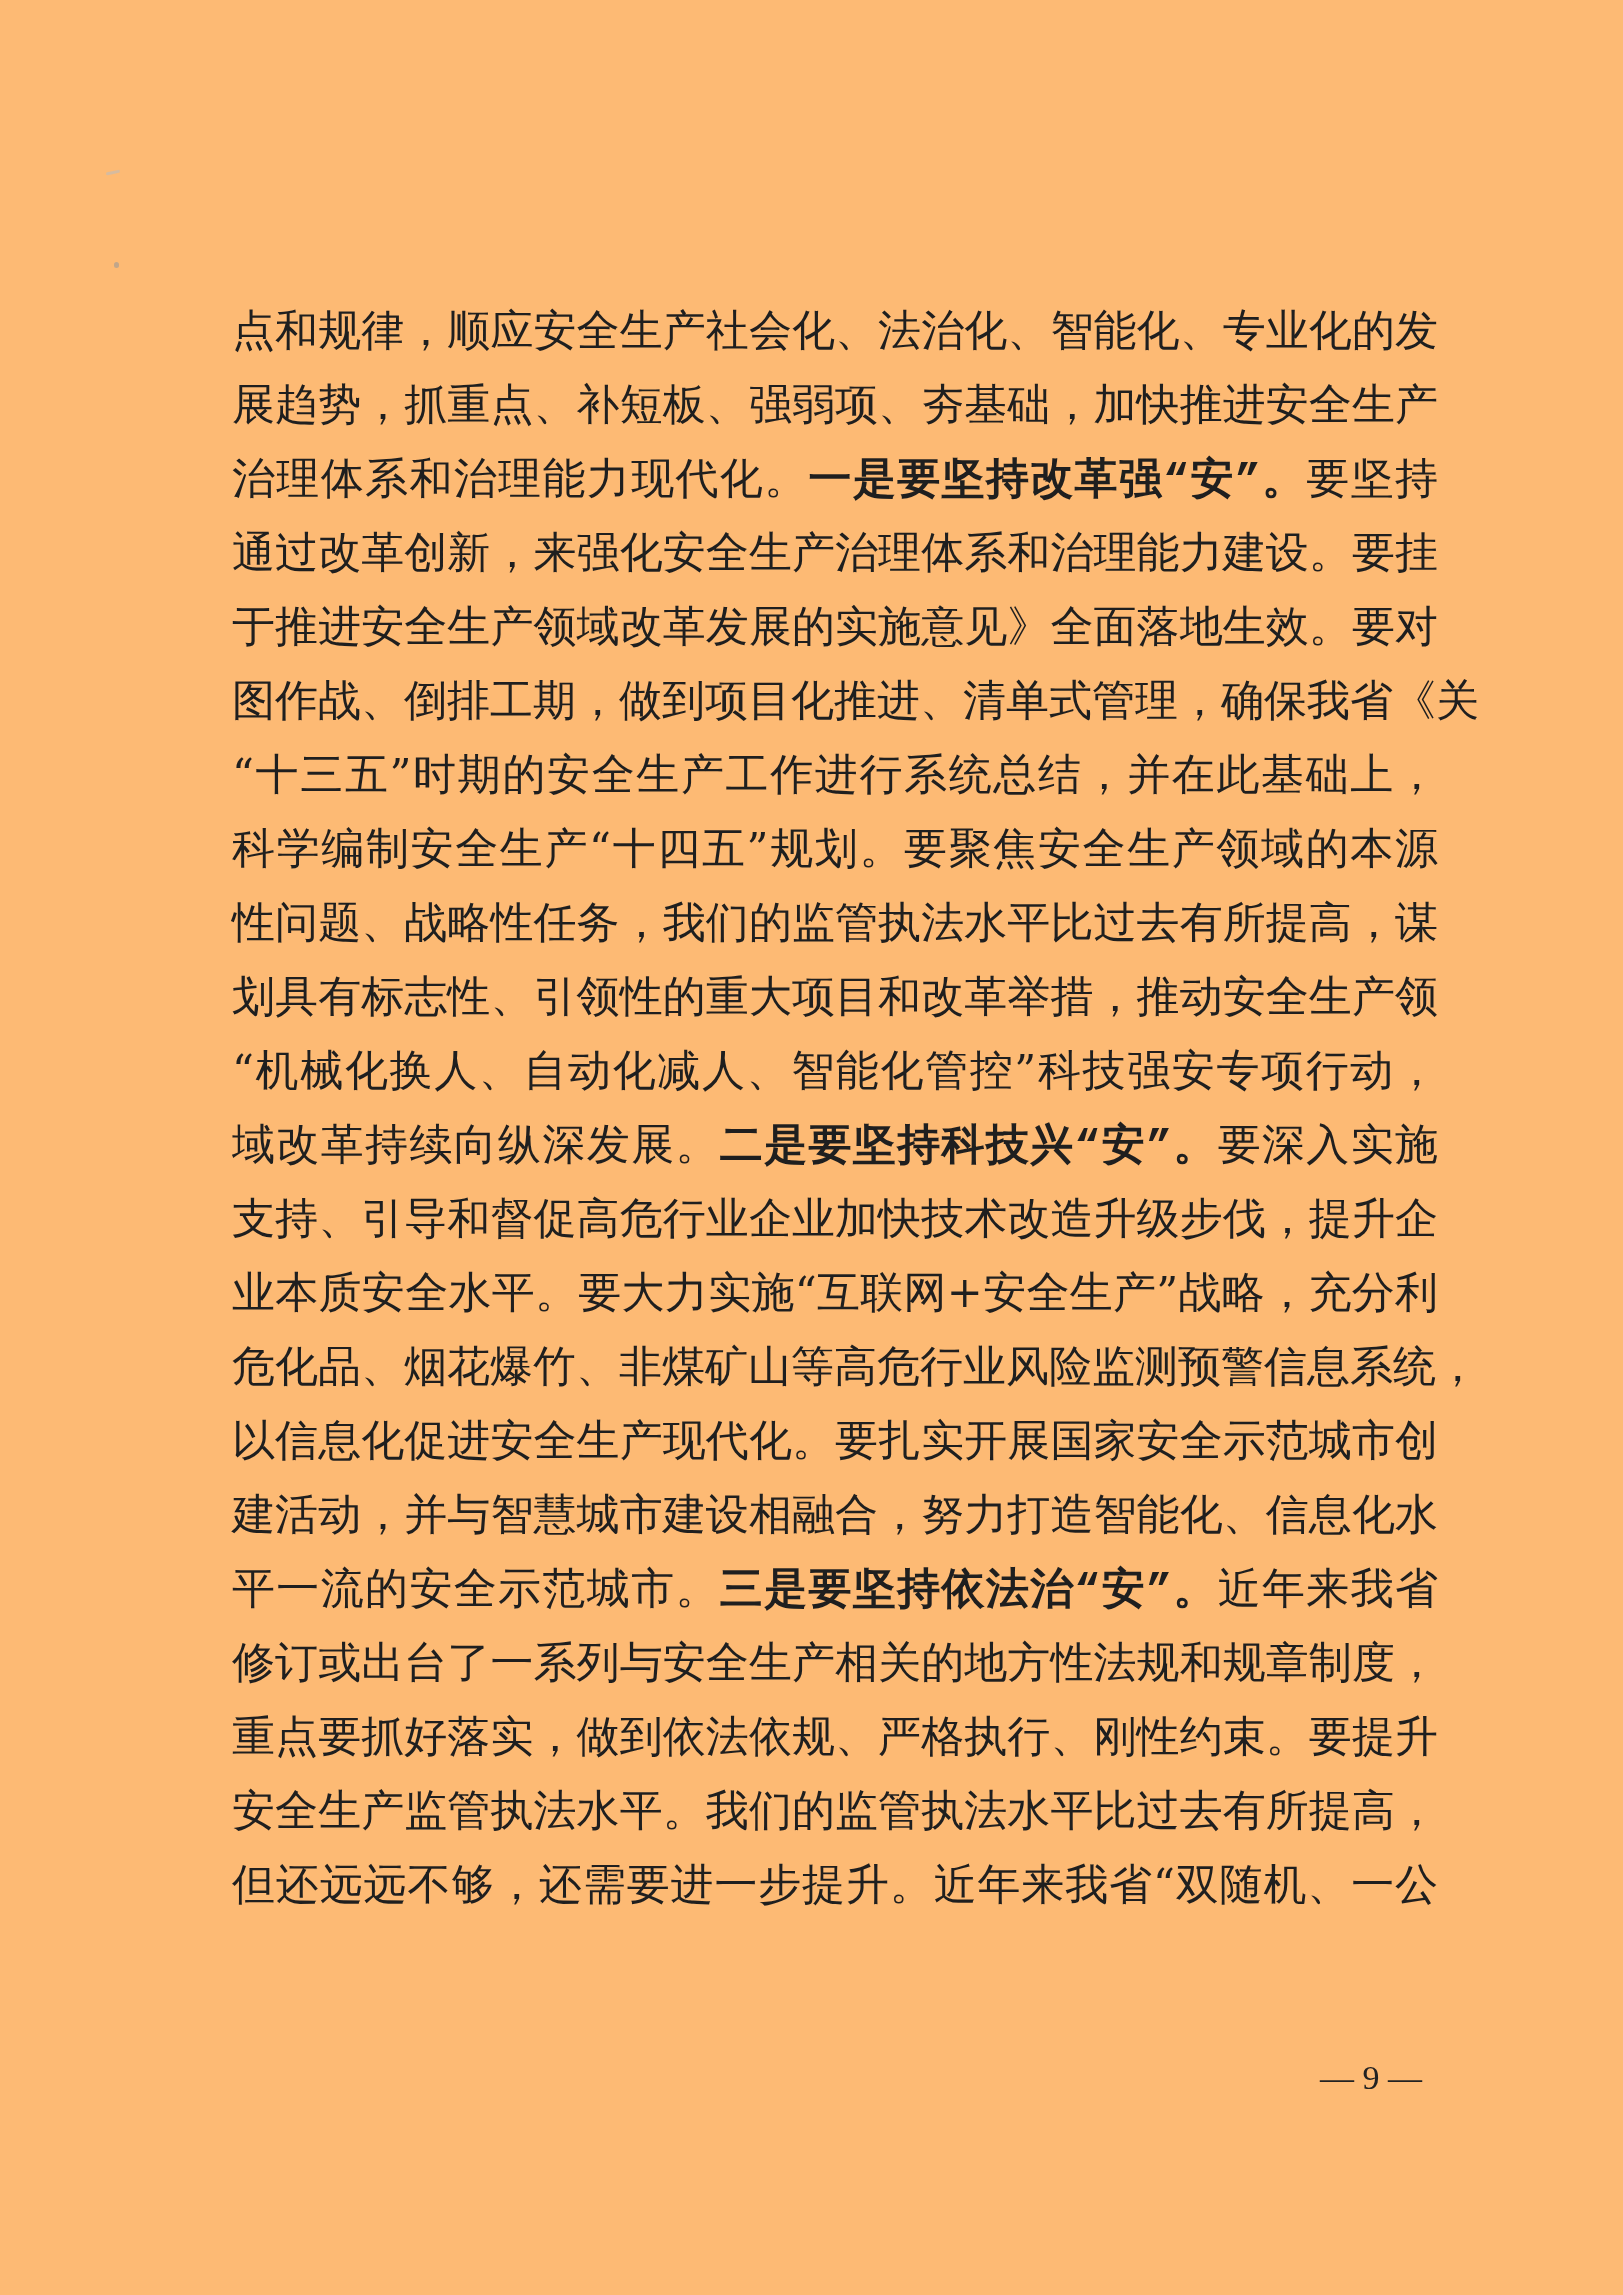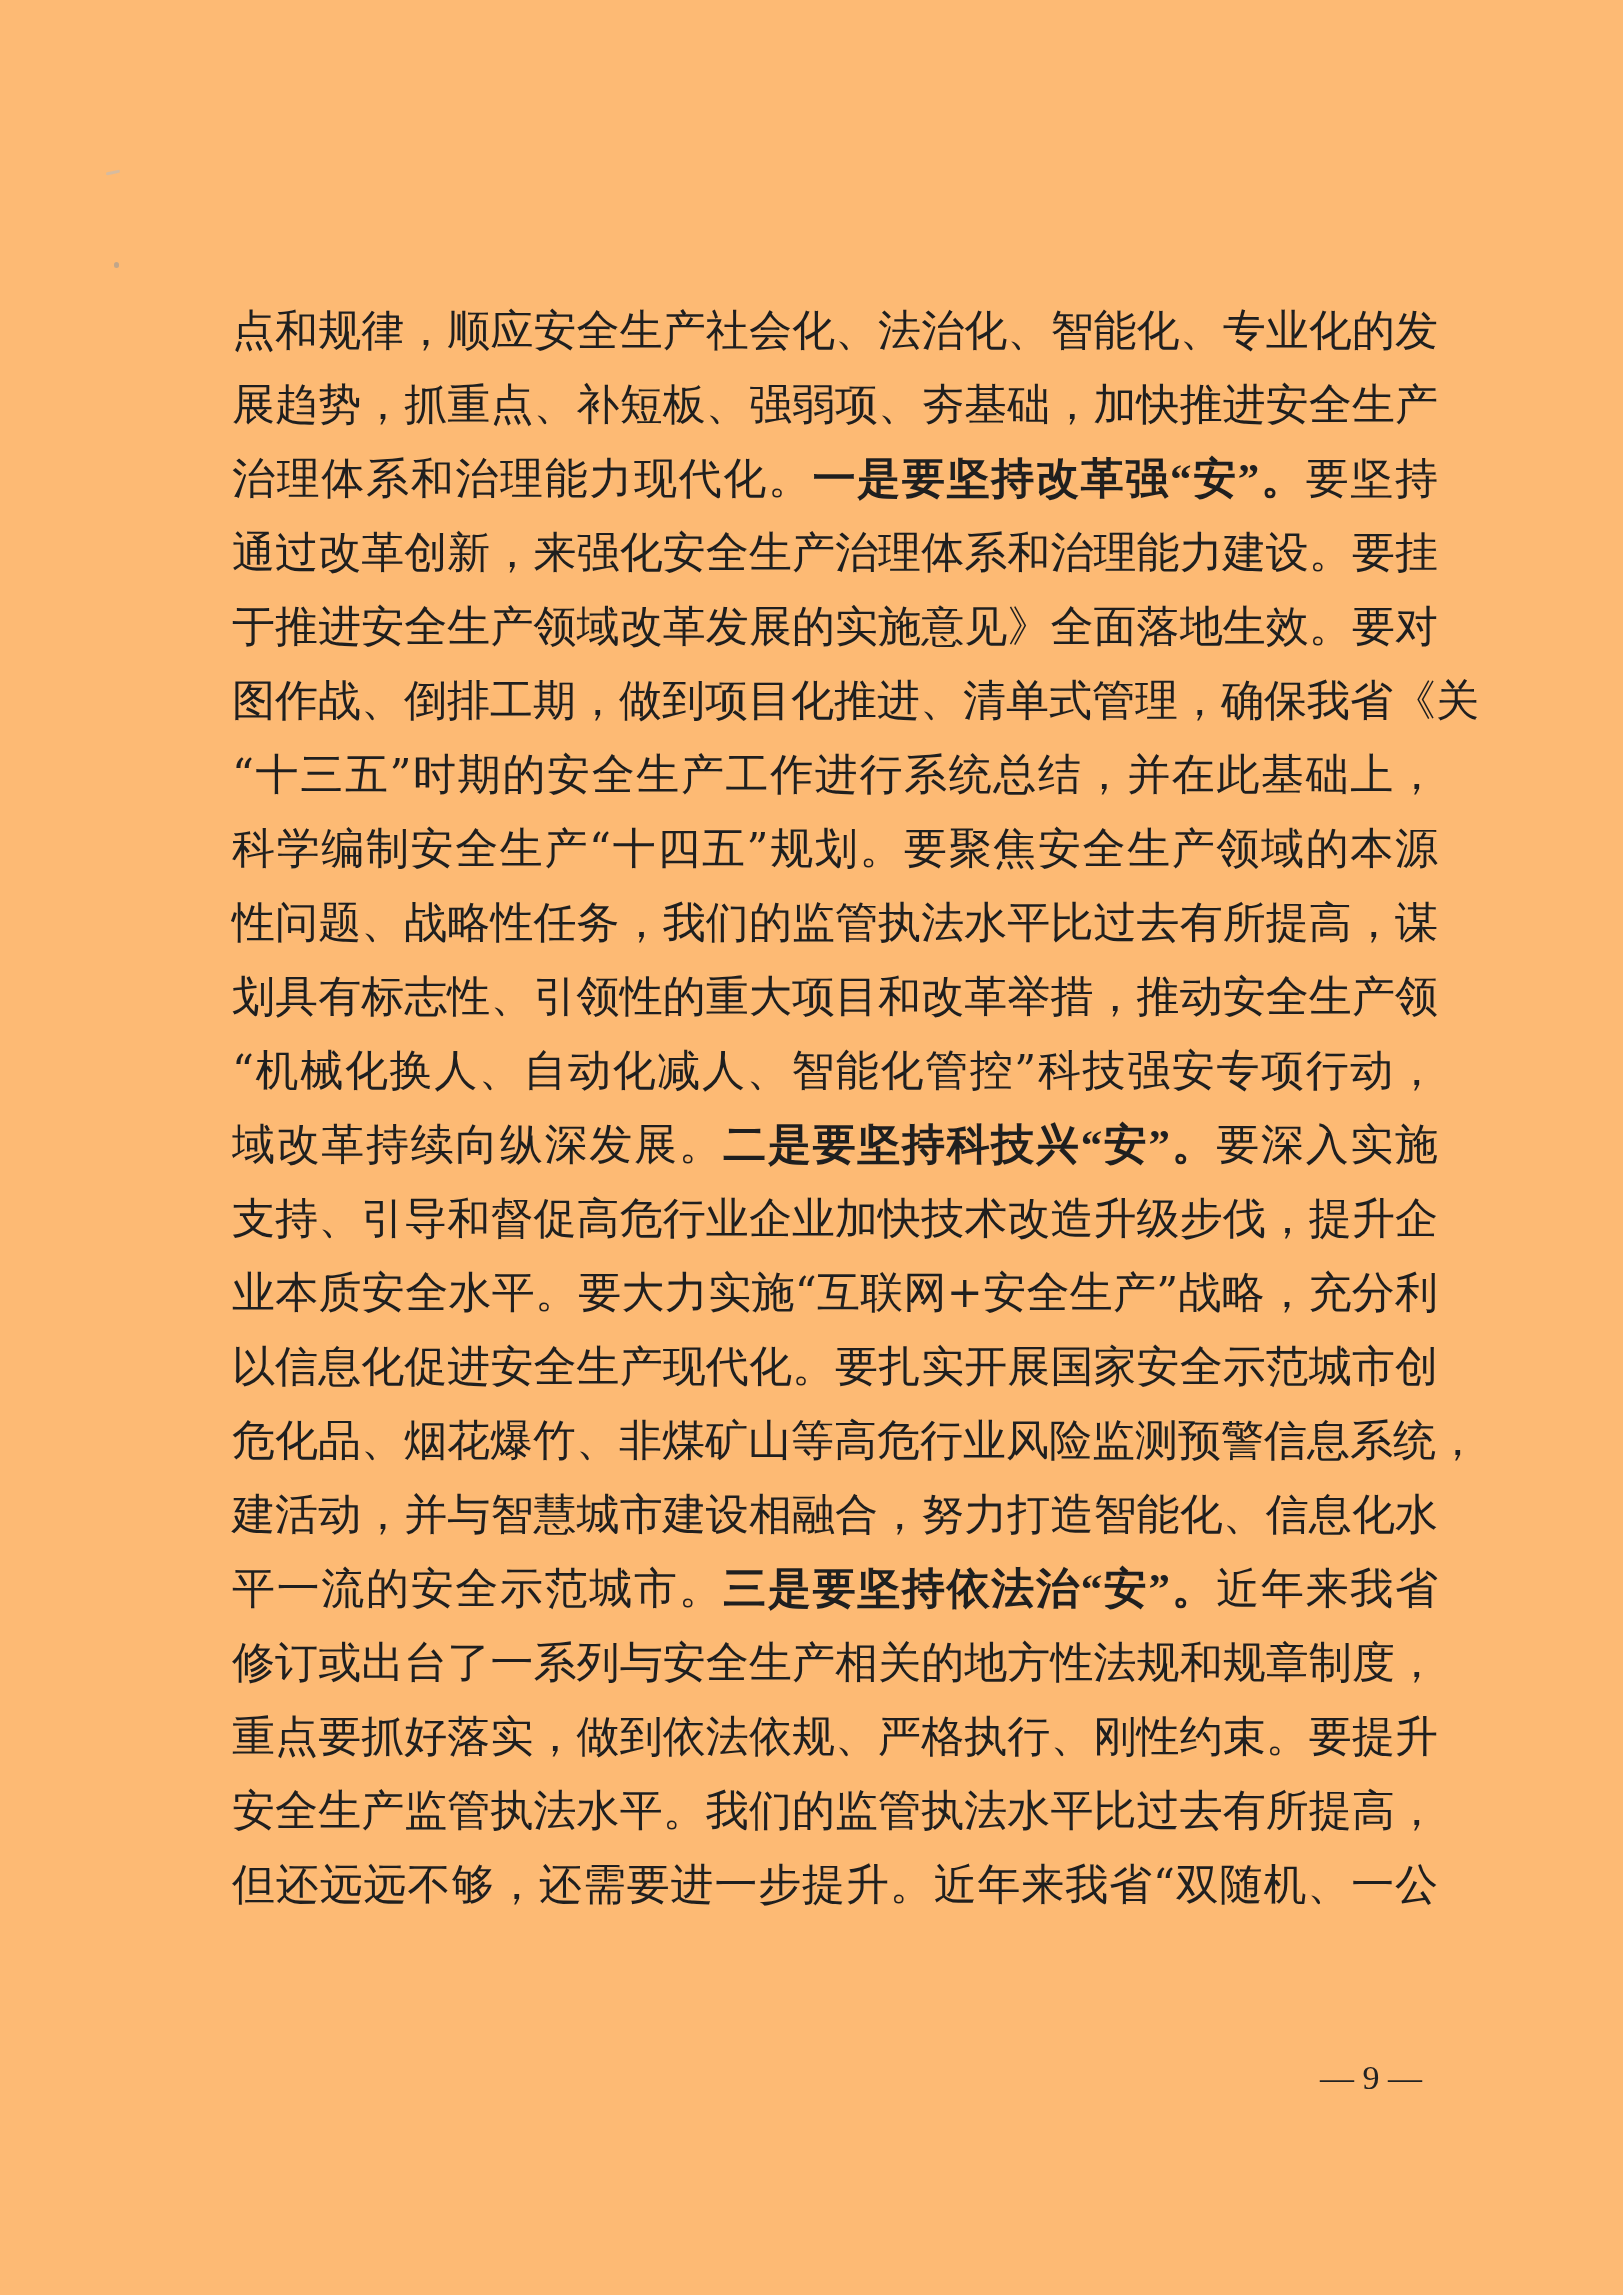--- a/index.html
+++ b/index.html
@@ -43,21 +43,21 @@
       white-space: nowrap;
       text-align: justify;
       text-align-last: justify;
       letter-spacing: 0;
       overflow: visible;
     }
     .line.last {
       text-align-last: justify;
     }
     .seg { font-weight: normal; }
-    .seg.bold { font-weight: bold; font-family: Liberation Serif, serif; }
+    .seg.bold { font-weight: bold; font-family: Liberation Mono, monospace; }
     .page-number {
       position: absolute;
       left: 1299px;
       top: 2055px;
       width: 144px;
       height: 46px;
       font-size: 34px;
       line-height: 46px;
       text-align: center;
       font-family: "Liberation Serif", "DejaVu Serif", serif;
@@ -80,22 +80,22 @@
       <div class="line"><span class="seg">于推进安全生产领域改革发展的实施意见》全面落地生效。要对</span></div>
       <div class="line"><span class="seg">图作战、倒排工期，做到项目化推进、清单式管理，确保我省《关</span></div>
       <div class="line"><span class="seg">“十三五”时期的安全生产工作进行系统总结，并在此基础上，</span></div>
       <div class="line"><span class="seg">科学编制安全生产“十四五”规划。要聚焦安全生产领域的本源</span></div>
       <div class="line"><span class="seg">性问题、战略性任务，我们的监管执法水平比过去有所提高，谋</span></div>
       <div class="line"><span class="seg">划具有标志性、引领性的重大项目和改革举措，推动安全生产领</span></div>
       <div class="line"><span class="seg">“机械化换人、自动化减人、智能化管控”科技强安专项行动，</span></div>
       <div class="line"><span class="seg">域改革持续向纵深发展。</span><span class="seg bold">二是要坚持科技兴“安”。</span><span class="seg">要深入实施</span></div>
       <div class="line"><span class="seg">支持、引导和督促高危行业企业加快技术改造升级步伐，提升企</span></div>
       <div class="line"><span class="seg">业本质安全水平。要大力实施“互联网+安全生产”战略，充分利</span></div>
+      <div class="line"><span class="seg">危化品、烟花爆竹、非煤矿山等高危行业风险监测预警信息系统，</span></div>
       <div class="line"><span class="seg">以信息化促进安全生产现代化。要扎实开展国家安全示范城市创</span></div>
-      <div class="line"><span class="seg">危化品、烟花爆竹、非煤矿山等高危行业风险监测预警信息系统，</span></div>
       <div class="line"><span class="seg">建活动，并与智慧城市建设相融合，努力打造智能化、信息化水</span></div>
       <div class="line"><span class="seg">平一流的安全示范城市。</span><span class="seg bold">三是要坚持依法治“安”。</span><span class="seg">近年来我省</span></div>
       <div class="line"><span class="seg">修订或出台了一系列与安全生产相关的地方性法规和规章制度，</span></div>
       <div class="line"><span class="seg">重点要抓好落实，做到依法依规、严格执行、刚性约束。要提升</span></div>
       <div class="line"><span class="seg">安全生产监管执法水平。我们的监管执法水平比过去有所提高，</span></div>
       <div class="line last"><span class="seg">但还远远不够，还需要进一步提升。近年来我省“双随机、一公</span></div>
     </div>
 
   <div class="page-number">— 9 —</div>
 </div>

